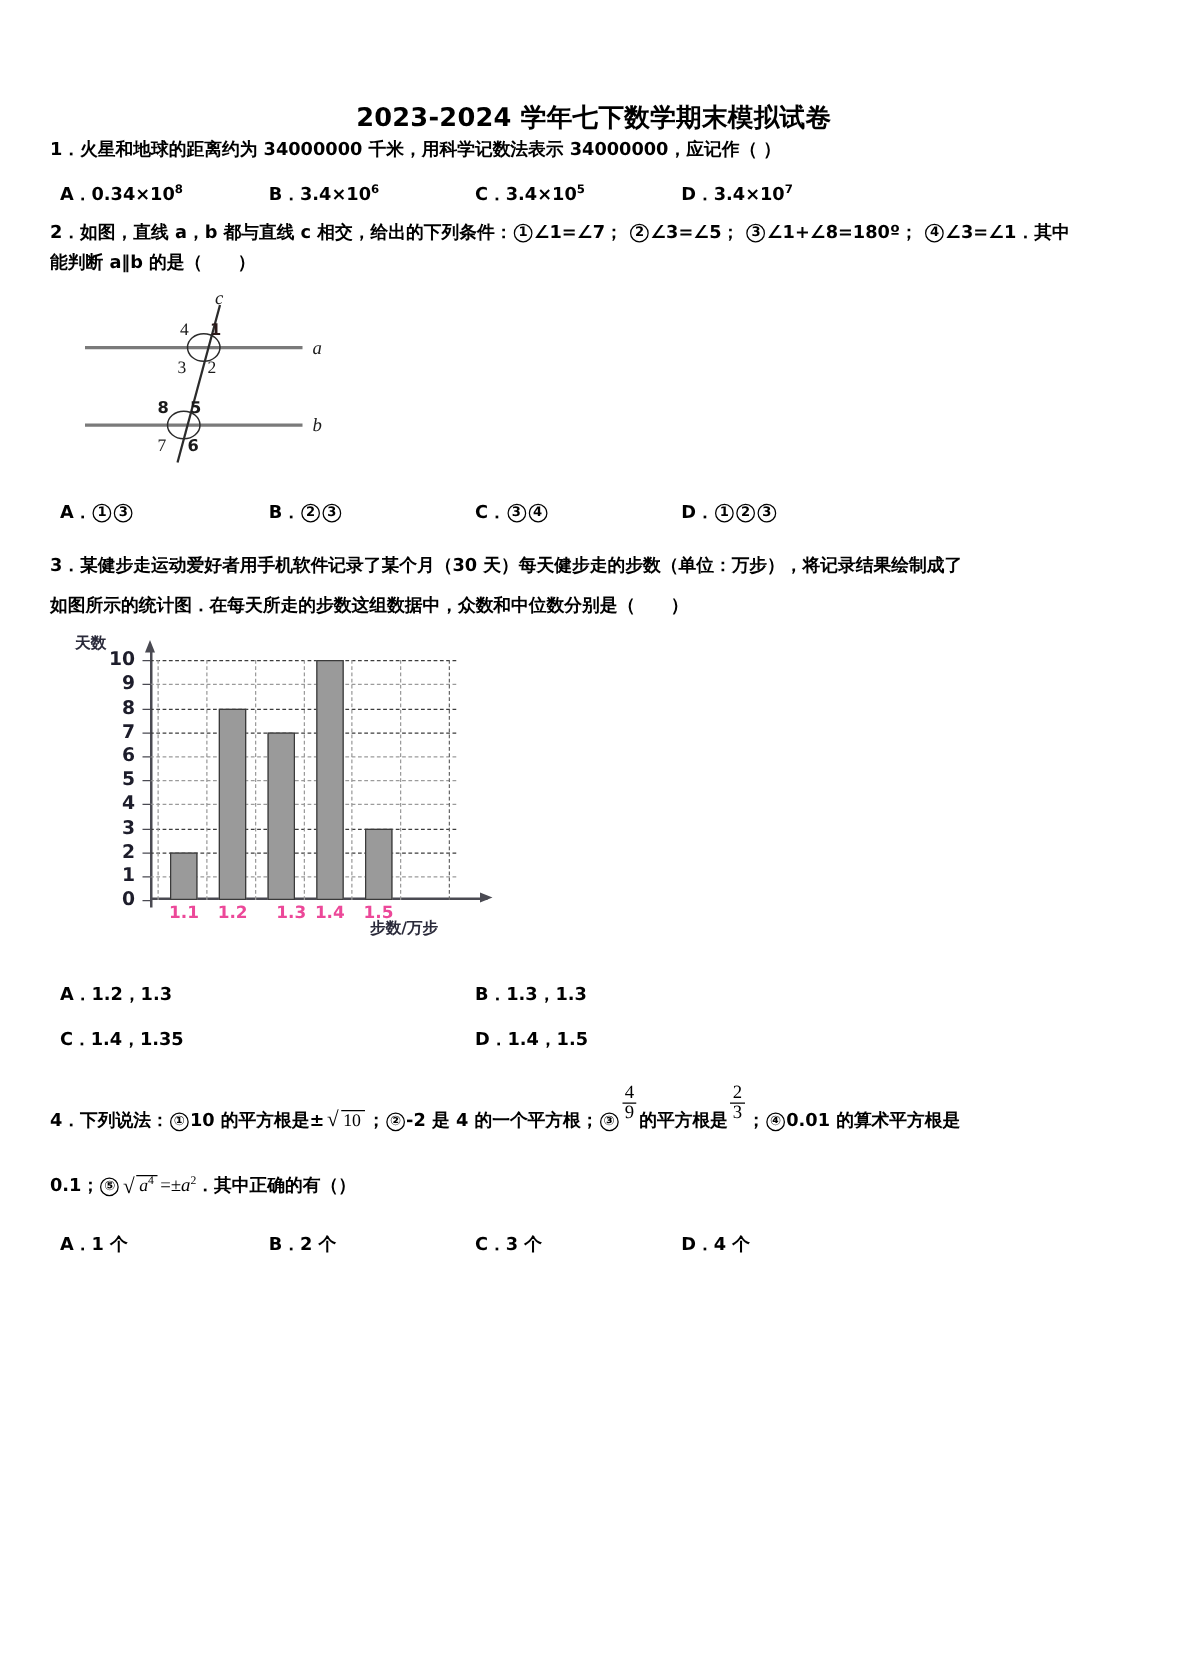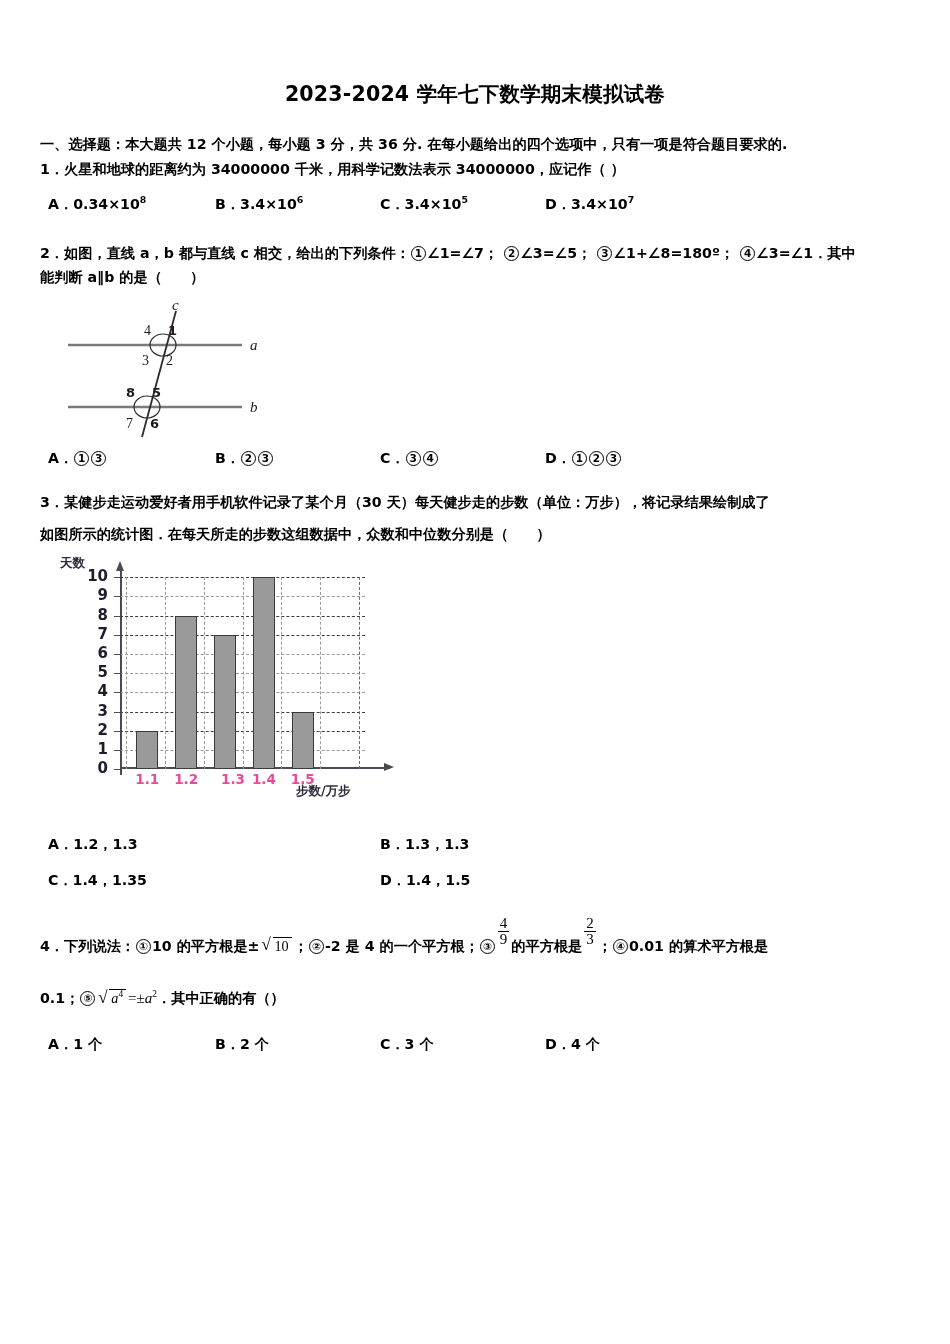--- a/index.html
+++ b/index.html
@@ -53,21 +53,21 @@
   }
 
   
   .q {
     font-family: "DejaVu Sans", sans-serif;
     font-weight: bold;
     font-size: 14.2px;
     line-height: 1.66;
   }
   .q-1 { margin-top: 2px; }
-  .q-2 { margin-top: 21px; }
+  .q-2 { margin-top: 3px; }
   .q-3 { margin-top: 12px; line-height: 2.25; }
   .q-4 { margin-top: 22px; line-height: 1.7; }
 
   
   .opts {
     position: relative;
     height: 26px;
     font-family: "DejaVu Sans", sans-serif;
     font-weight: bold;
     font-size: 14.2px;
@@ -79,21 +79,21 @@
     white-space: nowrap;
   }
   .opt.c0 { left: 8px; }
   .opt.c1 { left: 175px; }
   .opt.c2 { left: 340px; }
   .opt.c3 { left: 505px; }
   .opt.h0 { left: 8px; }
   .opt.h1 { left: 340px; }
 
   .opts-q1 { margin-top: 14px; }
-  .opts-q2 { }
+  .opts-q2 { margin-top: 18px; }
   .opts-q3 { margin-top: 18px; }
   .opts-q4 { margin-top: 24px; }
 
   sup { font-size: 0.66em; vertical-align: super; line-height: 0; }
 
   .circ {
     display: inline-block;
     border: 1.3px solid #000;
     border-radius: 50%;
     width: 15px; height: 15px;
@@ -257,21 +257,20 @@
   }
 </style>
 </head>
 <body>
 
 <div class="page">
 
   <div class="doc-title">2023-2024 学年七下数学期末模拟试卷</div>
 
 
-  <div class="section-head">一、选择题：本大题共 12 个小题，每小题 3 分，共 36 分. 在每小题给出的四个选项中，只有一项是符合题目要求的.</div>
 
   <div class="q q-1">
     <span>1．</span><span>火星和地球的距离约为 34000000 千米，用科学记数法表示 34000000，应记作（ ）</span>
   </div>
   <div class="opts opts-q1">
     <span class="opt c0"><span>A．</span><span>0.34×10</span><sup>8</sup></span>
     <span class="opt c1"><span>B．</span><span>3.4×10</span><sup>6</sup></span>
     <span class="opt c2"><span>C．</span><span>3.4×10</span><sup>5</sup></span>
     <span class="opt c3"><span>D．</span><span>3.4×10</span><sup>7</sup></span>
   </div>

